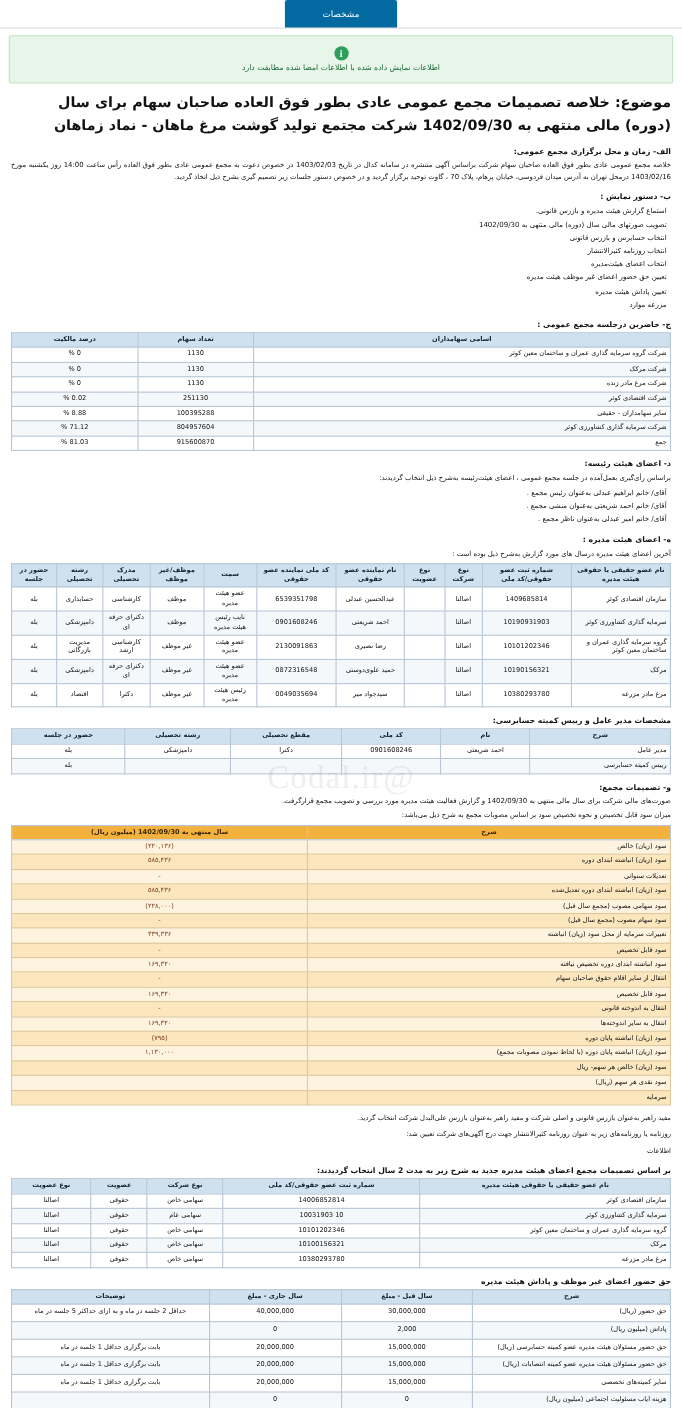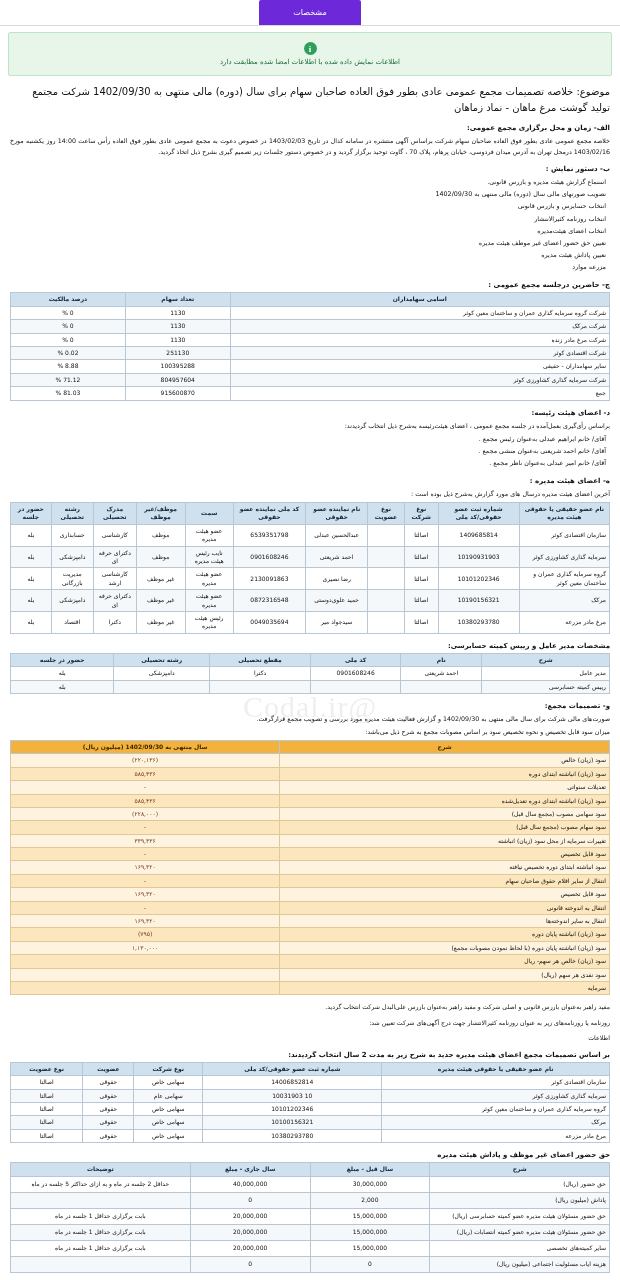--- a/index.html
+++ b/index.html
@@ -21,21 +21,21 @@
   
   .tabbar {
     height: 26px;
     border-bottom: 1px solid #d9d9d9;
     display: flex;
     justify-content: center;
     align-items: stretch;
     background: #fff;
   }
   .tab {
-    background: #6d28d9;
+    background: #0369a1;
     color: #fff;
     font-size: 8px;
     padding: 0 34px;
     display: flex;
     align-items: center;
     justify-content: center;
     border-radius: 2px 2px 0 0;
   }
 
   
@@ -56,21 +56,21 @@
     background: #2e9e5b; color: #fff;
     font-size: 9px; font-weight: bold;
     display: flex; align-items: center; justify-content: center;
     font-family: "Liberation Serif", serif;
   }
   .banner .txt { font-size: 7px; color: #1d6b39; }
 
   
   .content { padding: 8px 10px 14px 10px; }
   .title-line {
-    font-size: 10px; font-weight: normal; margin-bottom: 4px; line-height: 1.6;
+    font-size: 13px; font-weight: bold; margin-bottom: 4px; line-height: 1.6;
   }
   .para { font-size: 6.3px; line-height: 1.75; text-align: justify; margin-bottom: 2px; }
   .section-head { font-size: 7px; font-weight: bold; margin: 8px 0 3px 0; }
   .list-line { font-size: 6.4px; line-height: 1.9; padding-right: 4px; }
 
   
   table { width: 100%; border-collapse: collapse; margin: 3px 0 6px 0; }
   th, td {
     border: 1px solid #b9c6d4;
     padding: 2px 3px;

